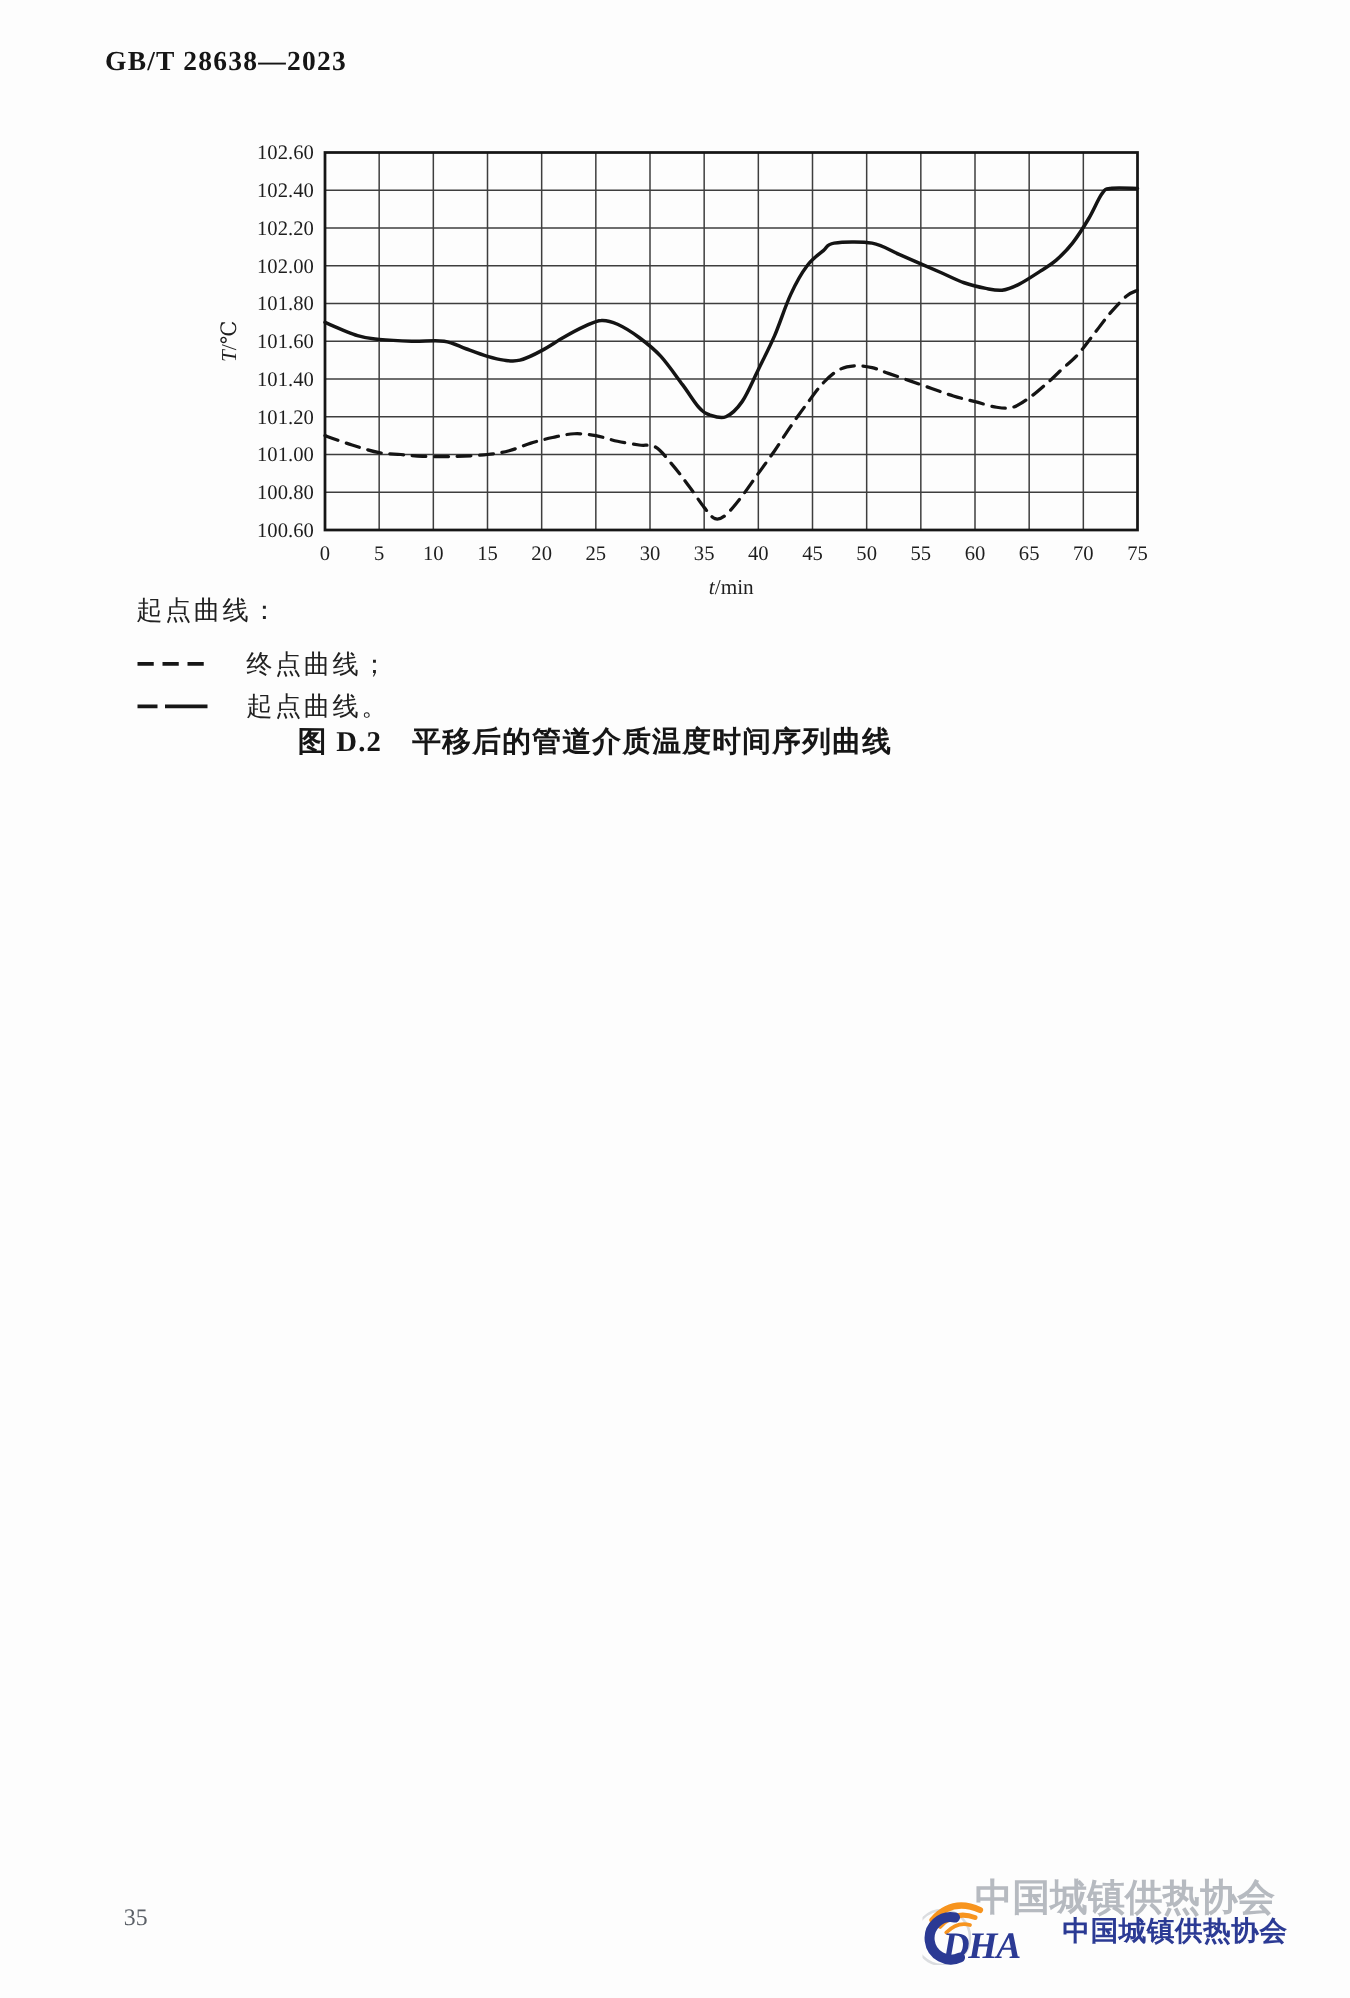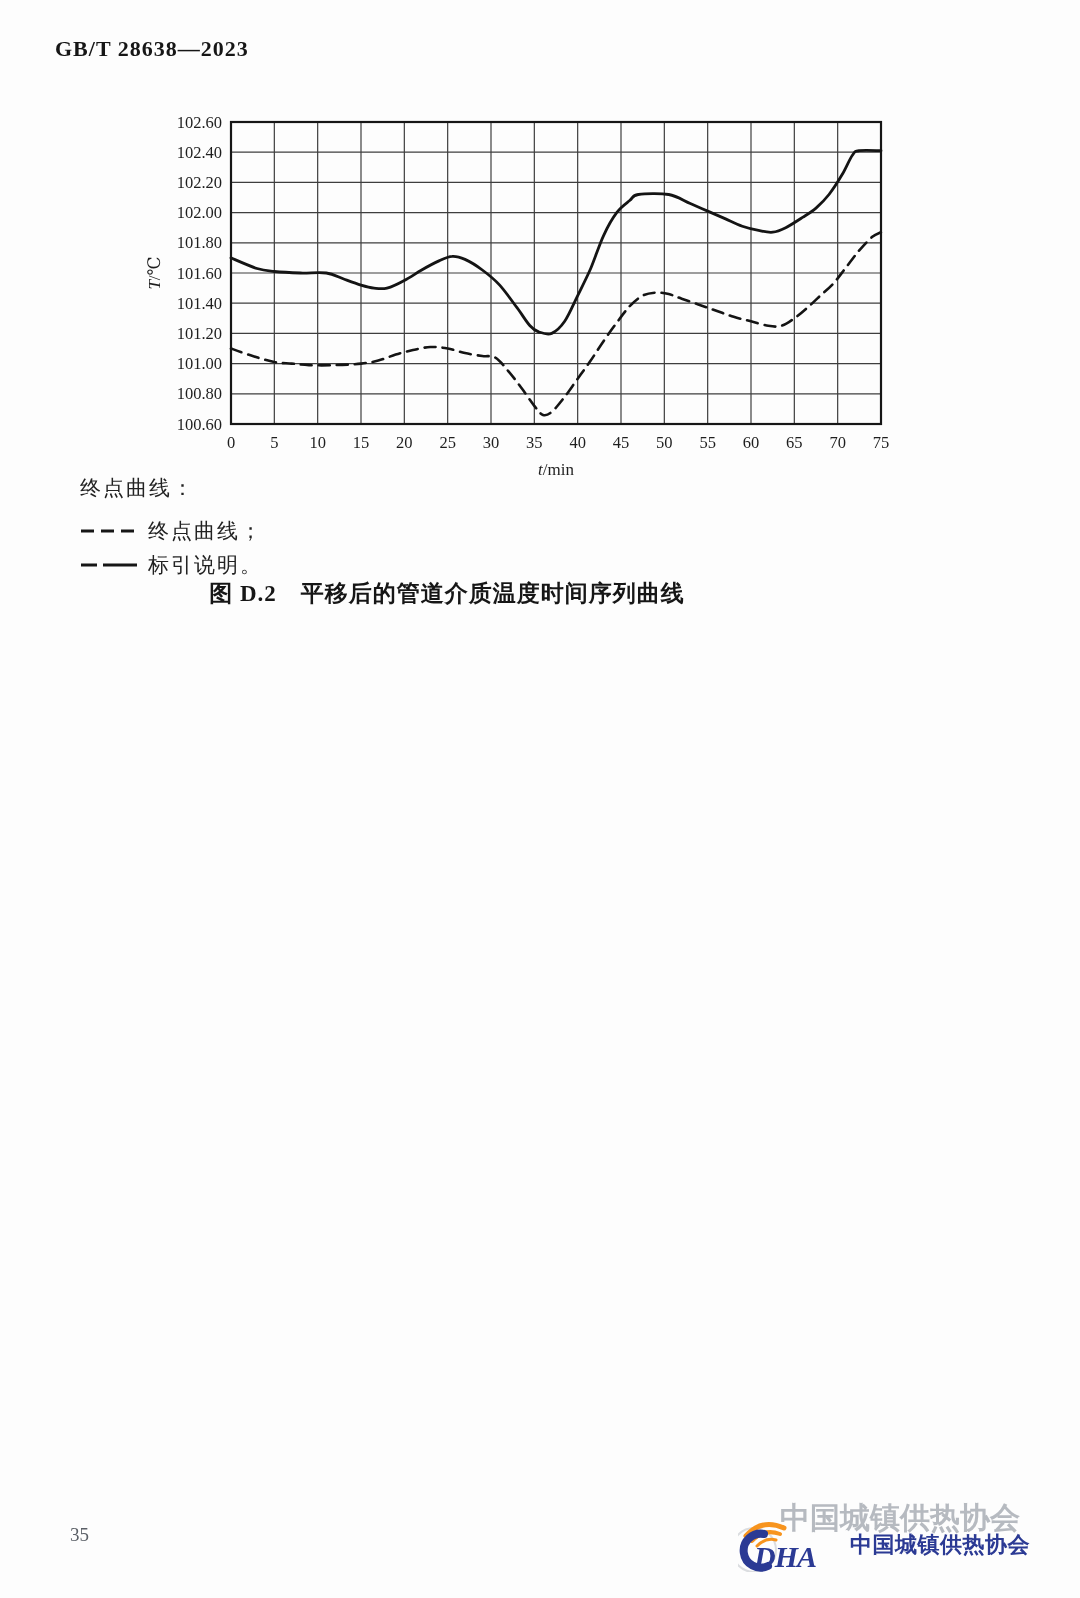--- a/index.html
+++ b/index.html
@@ -1,32 +1,32 @@
 <!DOCTYPE html>
 <html><head>
 <meta charset="utf-8">
 <style>
   * { margin:0; padding:0; box-sizing:border-box; }
   html,body { width:1080px; height:1598px; }
   body {
     font-family:"Liberation Serif","DejaVu Serif",serif;
     background:#fdfdfd; color:#1a1a1a; position:relative; overflow:hidden;
   }
-  .page { position:absolute; inset:0; }
+  .page { position:absolute; inset:0;margin-left:29px; }
 
   .doc-header {
     position:absolute; left:55px; top:36px;
     font-size:22px; font-weight:bold; letter-spacing:1px; color:#161616;
   }
 
   #chart-svg { position:absolute; left:0; top:0; }
 
   .legend-block { position:absolute; left:80px; top:474px; }
   .legend-heading { font-size:21px; color:#222; margin-bottom:12px; letter-spacing:2px; }
-  .legend-item { display:flex; align-items:center; height:34px; }
+  .legend-item { display:flex; align-items:center; height:34px;gap:20px; }
   .legend-item svg { display:block; margin-right:10px; }
   .legend-label { font-size:21px; color:#222; letter-spacing:2px; }
 
   .fig-caption {
     position:absolute; left:0; top:578px; width:894px;
     text-align:center; font-size:23px; font-weight:bold; color:#161616; letter-spacing:1px;
   }
 
   .section-heading { position:absolute; left:45px; top:658px; font-size:24px; font-weight:bold; color:#161616; }
   .section-heading .sec-num { margin-right:28px; letter-spacing:0.5px; }
@@ -118,32 +118,32 @@
       <text x="794.3333333333334" y="448" text-anchor="middle" font-size="16.5" fill="#1e1e1e" font-family="&quot;Liberation Serif&quot;,&quot;DejaVu Serif&quot;,serif">65</text>
       <text x="837.6666666666666" y="448" text-anchor="middle" font-size="16.5" fill="#1e1e1e" font-family="&quot;Liberation Serif&quot;,&quot;DejaVu Serif&quot;,serif">70</text>
       <text x="881" y="448" text-anchor="middle" font-size="16.5" fill="#1e1e1e" font-family="&quot;Liberation Serif&quot;,&quot;DejaVu Serif&quot;,serif">75</text>
       <text x="556" y="475" text-anchor="middle" font-size="17" fill="#1e1e1e" font-family="&quot;Liberation Serif&quot;,&quot;DejaVu Serif&quot;,serif"><tspan font-style="italic">t</tspan><tspan>/min</tspan></text>
       <text x="160" y="273" text-anchor="middle" font-size="17" fill="#1e1e1e" font-family="&quot;Liberation Serif&quot;,&quot;DejaVu Serif&quot;,serif" transform="rotate(-90 160 273)"><tspan font-style="italic">T</tspan><tspan>/℃</tspan></text>
       <path d="M231.0,257.9C235.3,259.7,249.8,266.2,257.0,268.5C264.2,270.7,267.1,270.7,274.3,271.5C281.6,272.2,291.7,272.7,300.3,273.0C309.0,273.3,319.1,272.0,326.3,273.0C333.6,274.0,337.9,277.0,343.7,279.0C349.4,281.1,355.9,283.6,361.0,285.1C366.1,286.6,369.7,287.6,374.0,288.1C378.3,288.6,381.9,289.4,387.0,288.1C392.1,286.8,398.6,283.6,404.3,280.5C410.1,277.5,415.9,273.3,421.7,270.0C427.4,266.7,433.9,263.2,439.0,260.9C444.1,258.7,447.7,256.6,452.0,256.4C456.3,256.1,459.9,257.1,465.0,259.4C470.1,261.7,476.6,265.7,482.3,270.0C488.1,274.3,493.9,278.8,499.7,285.1C505.4,291.4,511.9,300.9,517.0,307.7C522.1,314.5,526.4,321.8,530.0,325.8C533.6,329.9,535.1,330.6,538.7,331.9C542.3,333.1,547.3,335.2,551.7,333.4C556.0,331.6,560.3,327.6,564.7,321.3C569.0,315.0,573.3,304.5,577.7,295.6C582.0,286.8,586.3,278.5,590.7,268.5C595.0,258.4,599.3,244.6,603.7,235.3C608.0,225.9,612.3,218.4,616.7,212.6C621.0,206.8,626.1,203.5,629.7,200.5C633.3,197.5,631.8,195.5,638.3,194.5C644.8,193.5,660.0,193.0,668.7,194.5C677.3,196.0,683.8,200.8,690.3,203.5C696.8,206.3,701.9,208.6,707.7,211.1C713.4,213.6,719.2,216.1,725.0,218.6C730.8,221.2,736.6,224.2,742.3,226.2C748.1,228.2,754.6,229.7,759.7,230.7C764.7,231.7,768.3,232.7,772.7,232.2C777.0,231.7,780.6,230.2,785.7,227.7C790.7,225.2,797.9,220.4,803.0,217.1C808.1,213.9,811.7,211.8,816.0,208.1C820.3,204.3,824.7,200.0,829.0,194.5C833.3,188.9,838.1,181.4,842.0,174.8C845.9,168.3,849.5,159.2,852.4,155.2C855.3,151.2,854.6,151.4,859.3,150.7C864.1,149.9,877.4,150.7,881.0,150.7" fill="none" stroke="#141414" stroke-width="2.8" stroke-linejoin="round" stroke-linecap="round"></path>
       <path d="M231.0,348.5C234.6,349.8,245.4,353.8,252.7,356.0C259.9,358.3,267.8,360.8,274.3,362.1C280.8,363.3,285.9,363.1,291.7,363.6C297.4,364.1,301.8,364.9,309.0,365.1C316.2,365.4,326.3,365.4,335.0,365.1C343.7,364.9,353.8,364.4,361.0,363.6C368.2,362.8,372.6,362.1,378.3,360.6C384.1,359.1,389.9,356.3,395.7,354.5C401.4,352.8,407.2,351.3,413.0,350.0C418.8,348.8,424.6,347.2,430.3,347.0C436.1,346.7,441.9,347.5,447.7,348.5C453.4,349.5,459.2,351.8,465.0,353.0C470.8,354.3,477.3,355.3,482.3,356.0C487.4,356.8,491.0,355.0,495.3,357.6C499.7,360.1,504.0,366.1,508.3,371.1C512.7,376.2,517.0,382.0,521.3,387.8C525.7,393.5,530.7,401.3,534.3,405.9C537.9,410.4,540.1,413.9,543.0,414.9C545.9,415.9,548.1,414.9,551.7,411.9C555.3,408.9,560.3,402.4,564.7,396.8C569.0,391.3,573.3,384.7,577.7,378.7C582.0,372.7,586.3,366.9,590.7,360.6C595.0,354.3,599.3,347.2,603.7,340.9C608.0,334.7,612.3,328.6,616.7,322.8C621.0,317.0,625.3,310.8,629.7,306.2C634.0,301.7,638.3,297.9,642.7,295.6C647.0,293.4,651.3,292.9,655.7,292.6C660.0,292.4,664.3,293.1,668.7,294.1C673.0,295.1,676.6,296.9,681.7,298.7C686.7,300.4,693.2,302.7,699.0,304.7C704.8,306.7,710.6,308.7,716.3,310.8C722.1,312.8,727.9,315.0,733.7,316.8C739.4,318.6,745.2,319.8,751.0,321.3C756.8,322.8,763.3,325.1,768.3,325.8C773.4,326.6,777.0,327.1,781.3,325.8C785.7,324.6,790.0,321.3,794.3,318.3C798.7,315.3,803.0,311.5,807.3,307.7C811.7,304.0,816.0,299.7,820.3,295.6C824.7,291.6,829.0,288.4,833.3,283.6C837.7,278.8,842.0,272.5,846.3,267.0C850.7,261.4,855.0,255.4,859.3,250.3C863.7,245.3,868.7,239.8,872.3,236.8C875.9,233.7,879.6,233.0,881.0,232.2" fill="none" stroke="#141414" stroke-width="2.6" stroke-linejoin="round" stroke-linecap="round" stroke-dasharray="11 7"></path>
     </svg>
 
   <div class="legend-block">
-    <div class="legend-heading">终点曲线：</div>
+    <div class="legend-heading">起点曲线：</div>
     <div class="legend-item">
       <svg width="58" height="6">
         <line x1="1" y1="3" x2="57" y2="3" stroke="#161616" stroke-width="3" stroke-dasharray="13 7"></line>
       </svg>
       <span class="legend-label">终点曲线；</span>
     </div>
     <div class="legend-item">
       <svg width="58" height="6">
         <line x1="1" y1="3" x2="57" y2="3" stroke="#161616" stroke-width="3" stroke-dasharray="16 6 80"></line>
       </svg>
-      <span class="legend-label">标引说明。</span>
+      <span class="legend-label">起点曲线。</span>
     </div>
   </div>
 
   <div class="fig-caption">图 D.2　平移后的管道介质温度时间序列曲线</div>
 
 
 
   <div class="page-number">35</div>
 
   <div class="footer-logo">

